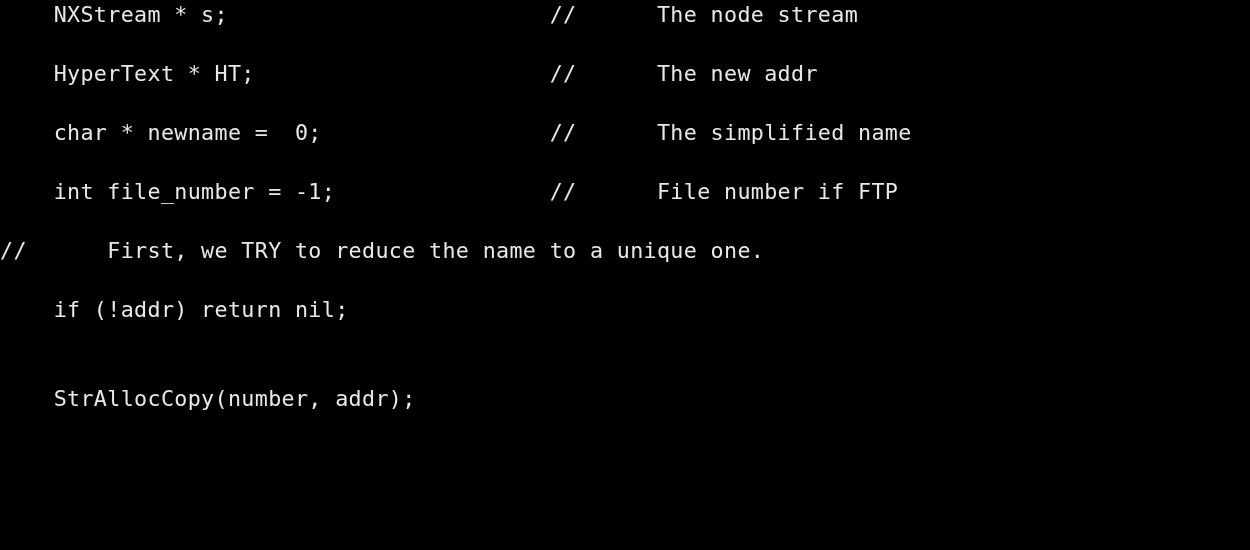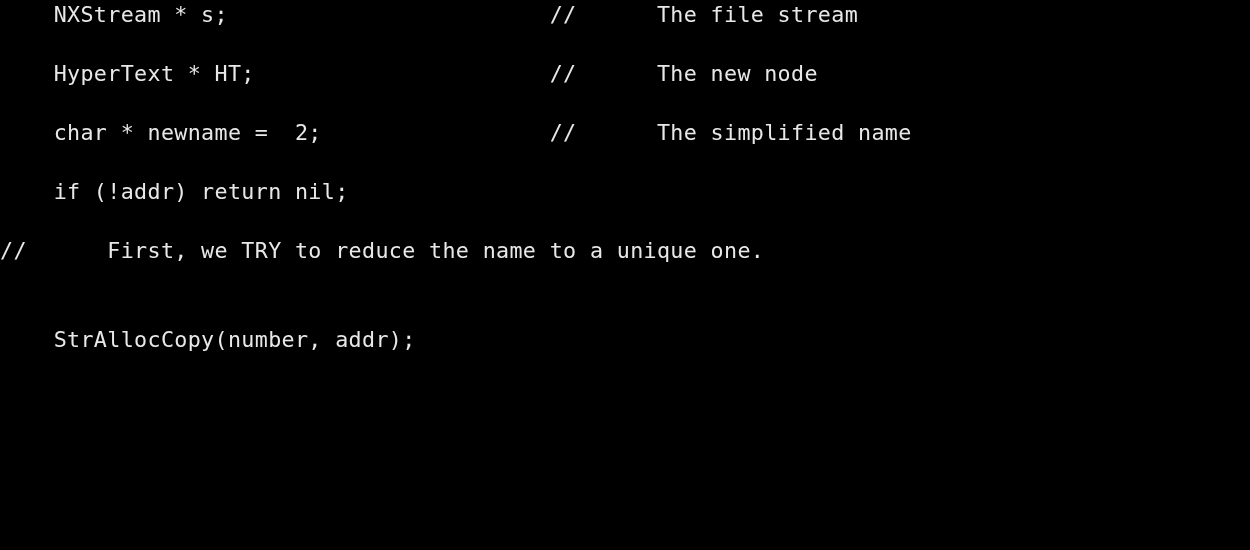--- a/index.html
+++ b/index.html
@@ -18,25 +18,26 @@
     line-height: 29.5px;
     color: #e8e8e8;
     white-space: pre;
     letter-spacing: 0.35px;
   }
   .line { display: block; }
 </style>
 </head>
 <body>
 
-<pre class="code"><span class="line">    NXStream * s;                        //      The file stream</span>
-<span class="line">    HyperText * HT;                      //      The new node</span>
-<span class="line">    char * newname =  2;                 //      The simplified name</span>
+<pre class="code"><span class="line">    NXStream * s;                        //      The node stream</span>
+<span class="line">    HyperText * HT;                      //      The new addr</span>
+<span class="line">    char * newname =  0;                 //      The simplified name</span>
+<span class="line">    int file_number = -1;                //      File number if FTP</span>
+<span class="line">//      First, we TRY to reduce the name to a unique one.</span>
 <span class="line">    if (!addr) return nil;</span>
-<span class="line">//      First, we TRY to reduce the name to a unique one.</span>
 <span class="line"></span>
 <span class="line">    StrAllocCopy(number, addr);</span>
 
 
 
 
 
 <span class="line"></span>
 
 

